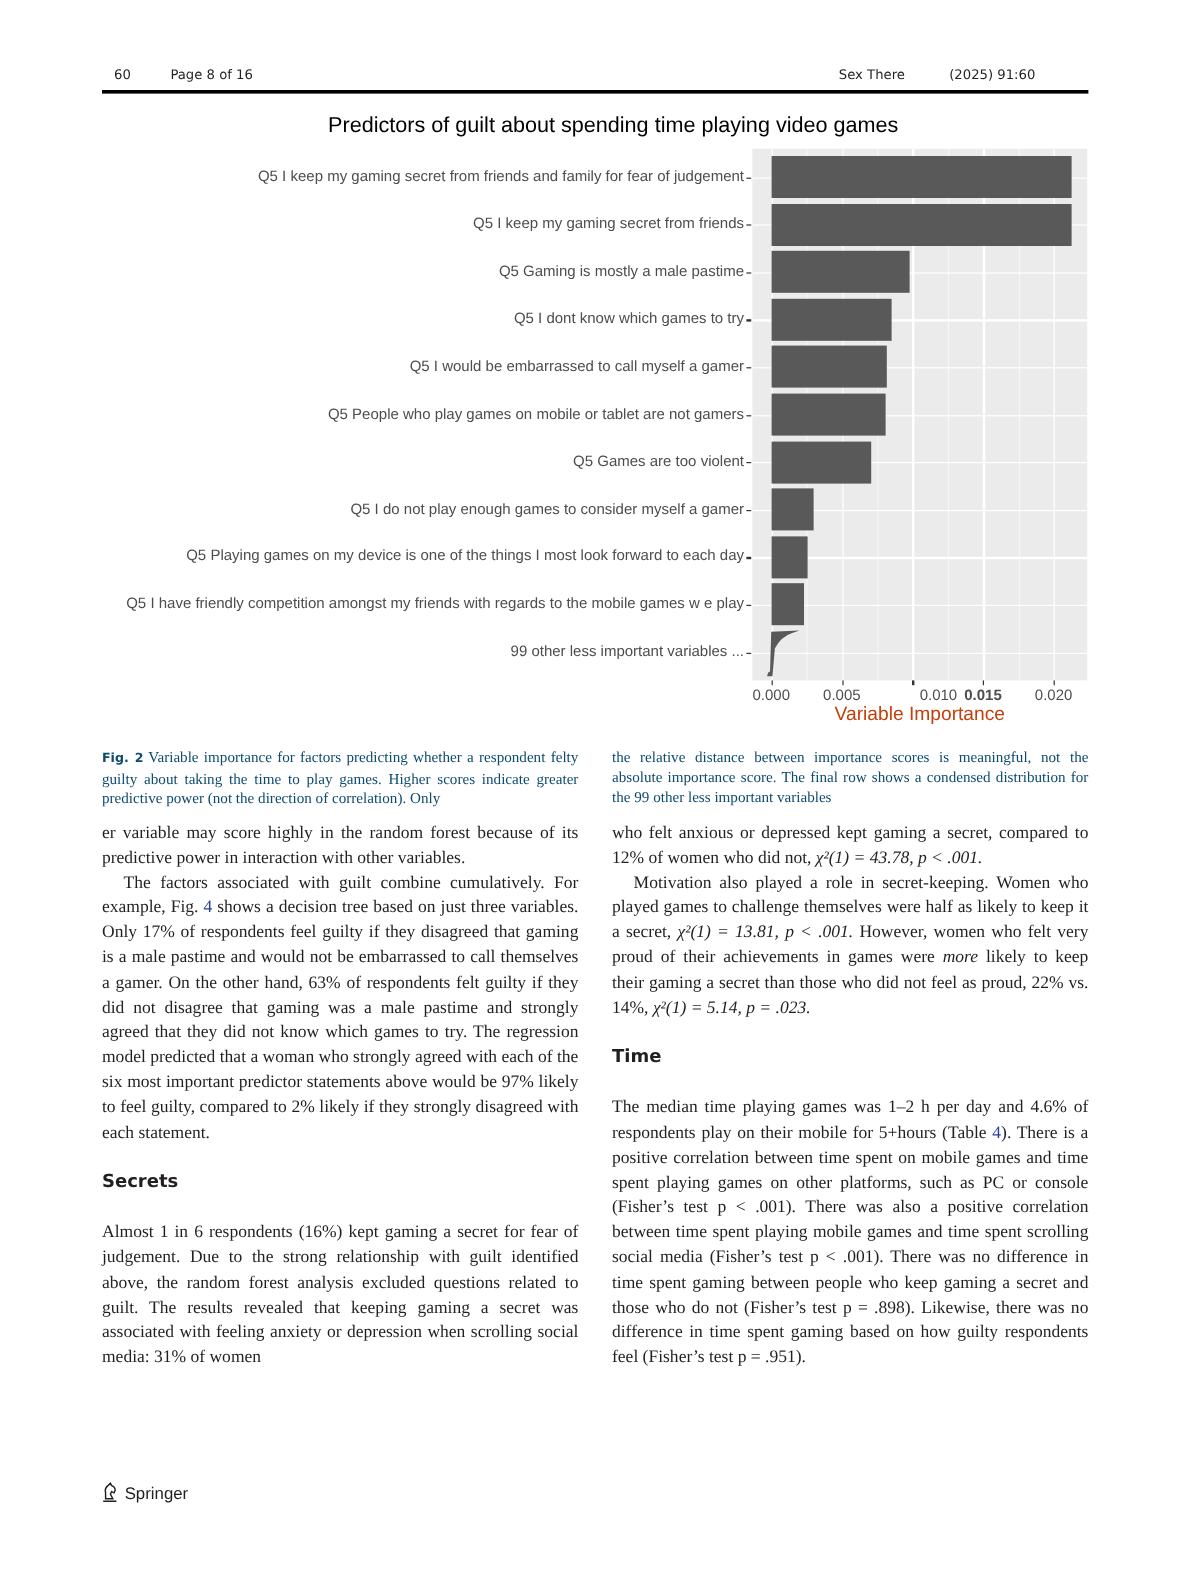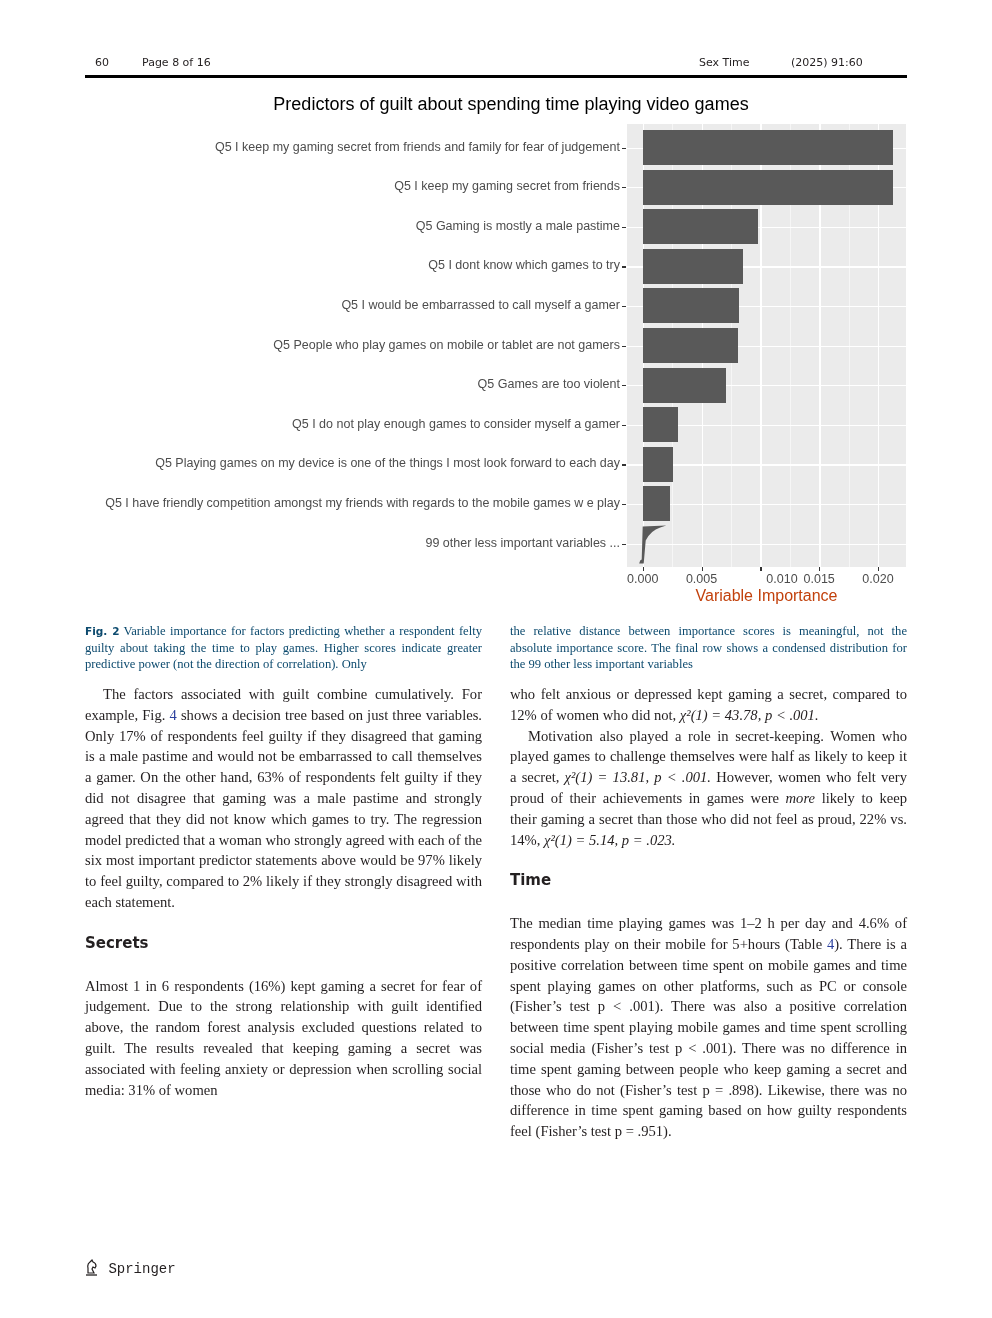--- a/index.html
+++ b/index.html
@@ -21,29 +21,29 @@
   .xlab { position:absolute; top:482px; width:50px; margin-left:-25px; text-align:center; font-family:"Liberation Sans", sans-serif; font-size:12.5px; color:#4d4d4d; }
   .xtitle { position:absolute; top:497px; left:542px; width:279px; text-align:center; font-family:"Liberation Sans", sans-serif; font-size:16px; color:#c2410c; }
 
   .cap { position:absolute; top:623px; font-family:"Liberation Serif", serif; font-size:12.6px; line-height:16.5px; color:#0c4a6e; text-align:justify; }
   .cap b { font-family:"DejaVu Sans", sans-serif; font-size:10.5px; font-weight:bold; margin-right:4px; }
   .col { position:absolute; font-family:"Liberation Serif", serif; font-size:14.6px; line-height:20.8px; text-align:justify; color:#231f20; }
   .col p { margin:0; }
   .col p.ind { text-indent:18px; }
   .sec { font-family:"DejaVu Sans", sans-serif; font-weight:bold; font-size:15px; margin:0; }
   .ref { color:#2a3f9e; }
-  .footer { position:absolute; top:1235px; left:84px; font-family:Liberation Mono, monospace; font-size:14px;margin-top:24px; }
+  .footer { position:absolute; top:1235px; left:84px; font-family:Liberation Sans, sans-serif; font-size:14px; }
 </style>
 </head>
 <body>
 
 <div class="hdr">
   <span style="left:10px">60</span>
   <span style="left:57px">Page 8 of 16</span>
-  <span style="left:614px">Sex Time</span>
+  <span style="left:614px">Sex There</span>
   <span style="left:706px">(2025) 91:60</span>
 </div>
 <div class="hdr-rule"></div>
 
 <div class="fig">
   <div class="chart-title">Predictors of guilt about spending time playing video games</div>
 
   <div id="ylabels">
       <div class="ylab" style="top: 49.5px;">Q5 I keep my gaming secret from friends and family for fear of judgement</div>
       <div class="ylab" style="top: 89.1px;">Q5 I keep my gaming secret from friends</div>
@@ -112,31 +112,32 @@
   </div>
 
   <div id="xaxis">
       <div class="xtick" style="left: 557.7px;"></div>
       <div class="xlab" style="left: 557.7px;">0.000</div>
       <div class="xtick" style="left: 616.525px;"></div>
       <div class="xlab" style="left: 616.525px;">0.005</div>
       <div class="xtick" style="left: 675.35px;"></div>
       <div class="xlab" style="left: 697px;">0.010</div>
       <div class="xtick" style="left: 734.175px;"></div>
-      <div class="xlab" style="left: 734.175px;">0.015</div>
+      <div class="xlab" style="left: 734.175px; font-weight: bold;">0.015</div>
       <div class="xtick" style="left: 793px;"></div>
       <div class="xlab" style="left: 793px;">0.020</div>
     </div>
   <div class="xtitle">Variable Importance</div>
 </div>
 
 <div class="cap" style="left:85px; width:397px;"><b>Fig. 2</b><span>Variable importance for factors predicting whether a respondent felty guilty about taking the time to play games. Higher scores indicate greater predictive power (not the direction of correlation). Only</span></div>
 <div class="cap" style="left:510px; width:397px;"><span>the relative distance between importance scores is meaningful, not the absolute importance score. The final row shows a condensed distribution for the 99 other less important variables</span></div>
 
 <div class="col" style="left:85px; top:684px; width:397px;">
+  <p>er variable may score highly in the random forest because of its predictive power in interaction with other variables.</p>
   <p class="ind"><span>The factors associated with guilt combine cumulatively. For example, Fig. </span><a class="ref">4</a><span> shows a decision tree based on just three variables. Only 17% of respondents feel guilty if they disagreed that gaming is a male pastime and would not be embarrassed to call themselves a gamer. On the other hand, 63% of respondents felt guilty if they did not disagree that gaming was a male pastime and strongly agreed that they did not know which games to try. The regression model predicted that a woman who strongly agreed with each of the six most important predictor statements above would be 97% likely to feel guilty, compared to 2% likely if they strongly disagreed with each statement.</span></p>
   <div style="height:20px"></div>
   <p class="sec">Secrets</p>
   <div style="height:22px"></div>
   <p>Almost 1 in 6 respondents (16%) kept gaming a secret for fear of judgement. Due to the strong relationship with guilt identified above, the random forest analysis excluded questions related to guilt. The results revealed that keeping gaming a secret was associated with feeling anxiety or depression when scrolling social media: 31% of women</p>
 </div>
 
 <div class="col" style="left:510px; top:684px; width:397px;">
   <p><span>who felt anxious or depressed kept gaming a secret, compared to 12% of women who did not, </span><i>χ²(1) = 43.78, p &lt; .001.</i></p>
   <p class="ind"><span>Motivation also played a role in secret-keeping. Women who played games to challenge themselves were half as likely to keep it a secret, </span><i>χ²(1) = 13.81, p &lt; .001.</i><span> However, women who felt very proud of their achievements in games were </span><i>more</i><span> likely to keep their gaming a secret than those who did not feel as proud, 22% vs. 14%, </span><i>χ²(1) = 5.14, p = .023.</i></p>

